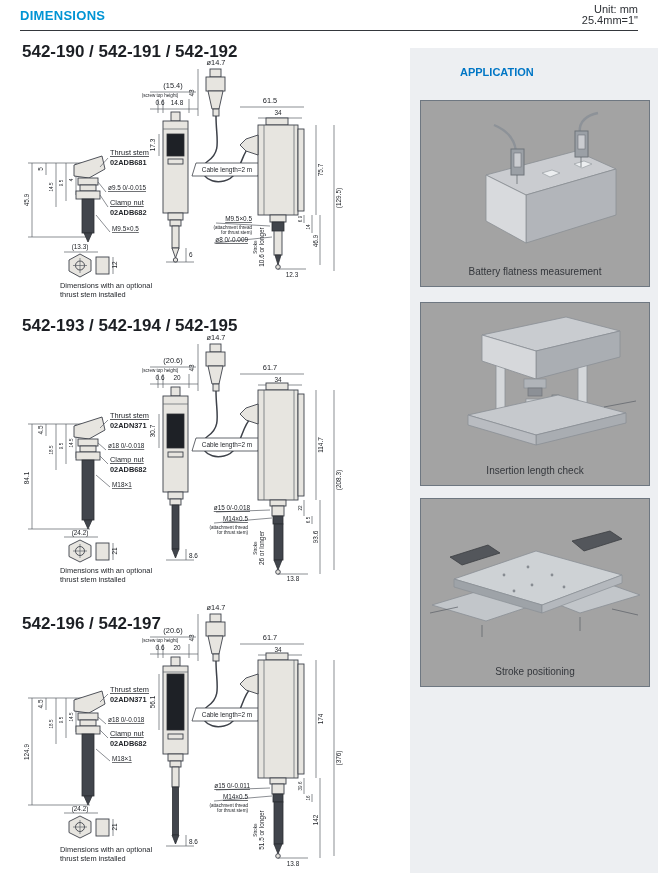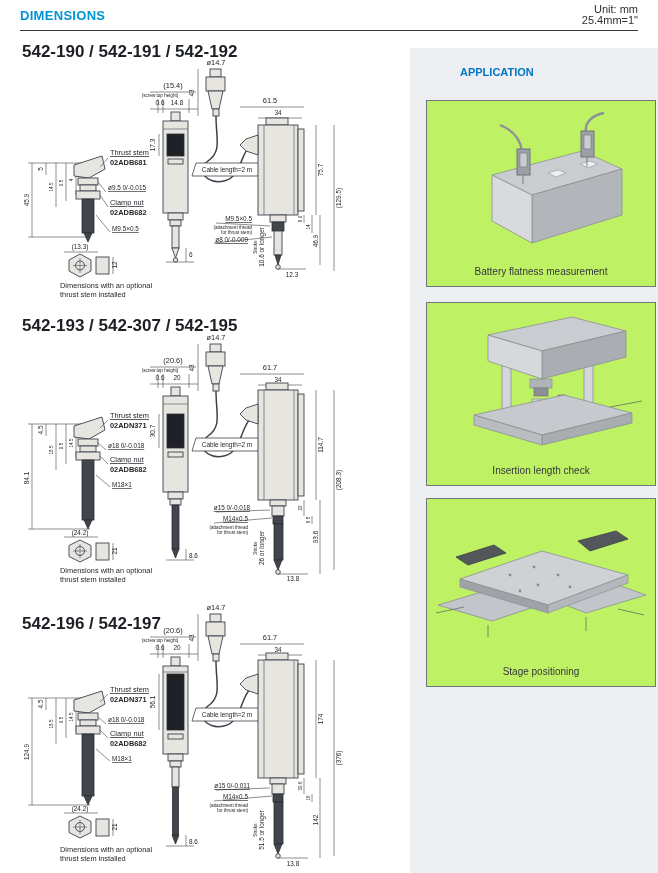--- a/index.html
+++ b/index.html
@@ -18,39 +18,39 @@
   svg .thread{fill:#41454c;stroke:#2c2f34;stroke-width:.8;}
   svg .disp{fill:#1e2126;stroke:#2c2f34;stroke-width:.8;}
   svg .cable{stroke:#3d4149;stroke-width:1.5;fill:none;}
   svg .lblbox{fill:#fff;stroke:#3d4149;stroke-width:.8;}
   svg text{fill:#22252a;font-family:"Liberation Sans",sans-serif;}
   .t4{font-size:4.6px}.t6{font-size:6.4px}.t7{font-size:7.4px}
   .b{font-weight:bold}.mid{text-anchor:middle}.end{text-anchor:end}.u{text-decoration:underline}
   
   .app-panel{position:absolute;left:410px;top:48px;width:248px;height:825px;background:#edeff2;}
   .app-title{position:absolute;left:22px;top:18px;font-size:11px;font-weight:bold;color:#0076c5;margin-left:28px;}
-  .app-box{position:absolute;left:16px;width:228px;background:#bef264;border:1.5px solid #6e7781;
+  .app-box{position:absolute;left:10px;width:228px;background:#a3a3a3;border:1.5px solid #6e7781;
            display:flex;flex-direction:column;align-items:center;justify-content:space-between;}
   .app-caption{font-size:10px;color:#34373c;padding-bottom:9px;text-align:center;}
   .app-box svg{display:block;margin-top:10px;}
 </style>
 </head>
 <body>
 
 <div class="page">
 
   <div class="hdr-title">DIMENSIONS</div>
   <div class="unit">
     <div>Unit: mm</div>
     <div>25.4mm=1"</div>
   </div>
   <div class="hdr-rule"></div>
 
   <div class="sec-title" style="top:42px">542-190 / 542-191 / 542-192</div>
-  <div class="sec-title" style="top:316px">542-193 / 542-307 / 542-195</div>
+  <div class="sec-title" style="top:316px">542-193 / 542-194 / 542-195</div>
   <div class="sec-title" style="top:614px">542-196 / 542-197</div>
 
   <svg class="drawing" style="left:10px;top:55px" width="390" height="250" viewBox="0 0 390 250">
 
     <g>
       <rect class="part" x="200" y="14" width="11" height="8"></rect>
       <rect class="part" x="196" y="22" width="19" height="14"></rect>
       <polygon class="part" points="198,36 213,36 209,54 202,54"></polygon>
       <rect class="part" x="203" y="54" width="6" height="7"></rect>
       <line x1="188" y1="14" x2="188" y2="61"></line>
@@ -469,17 +469,17 @@
           <circle cx="104" cy="58" r="1.4" fill="#878c92"></circle>
         <circle cx="128" cy="66" r="1.4" fill="#878c92"></circle>
           <circle cx="108" cy="76" r="1.4" fill="#878c92"></circle>
         <circle cx="140" cy="78" r="1.4" fill="#878c92"></circle>
           <circle cx="90" cy="82" r="1.4" fill="#878c92"></circle>
         <line x1="6" y1="104" x2="34" y2="98" stroke="#8d9298" stroke-width="1.5"></line>
         <line x1="188" y1="100" x2="214" y2="106" stroke="#8d9298" stroke-width="1.5"></line>
         <line x1="58" y1="116" x2="58" y2="128" stroke="#8d9298" stroke-width="1.5"></line>
         <line x1="156" y1="108" x2="156" y2="122" stroke="#8d9298" stroke-width="1.5"></line>
       </svg>
-      <div class="app-caption">Stage positioning</div>
+      <div class="app-caption">Stroke positioning</div>
     </div>
   </div>
 
 </div>
 
 </body></html>

